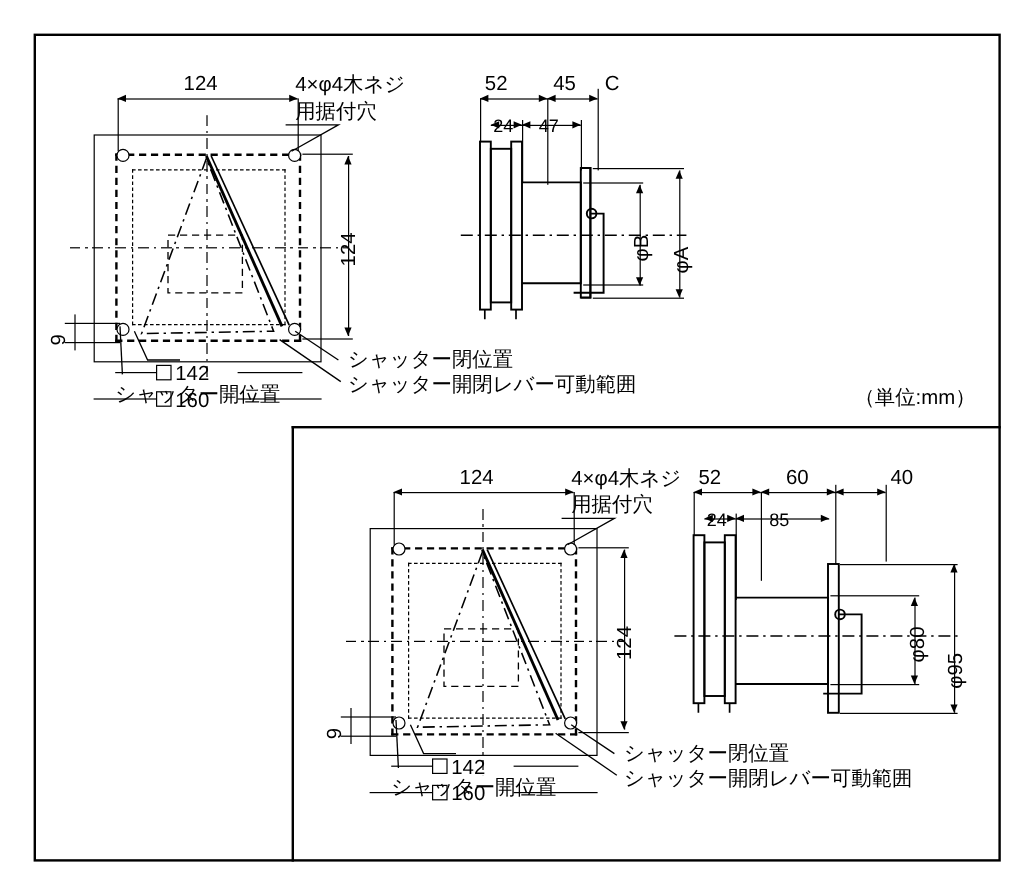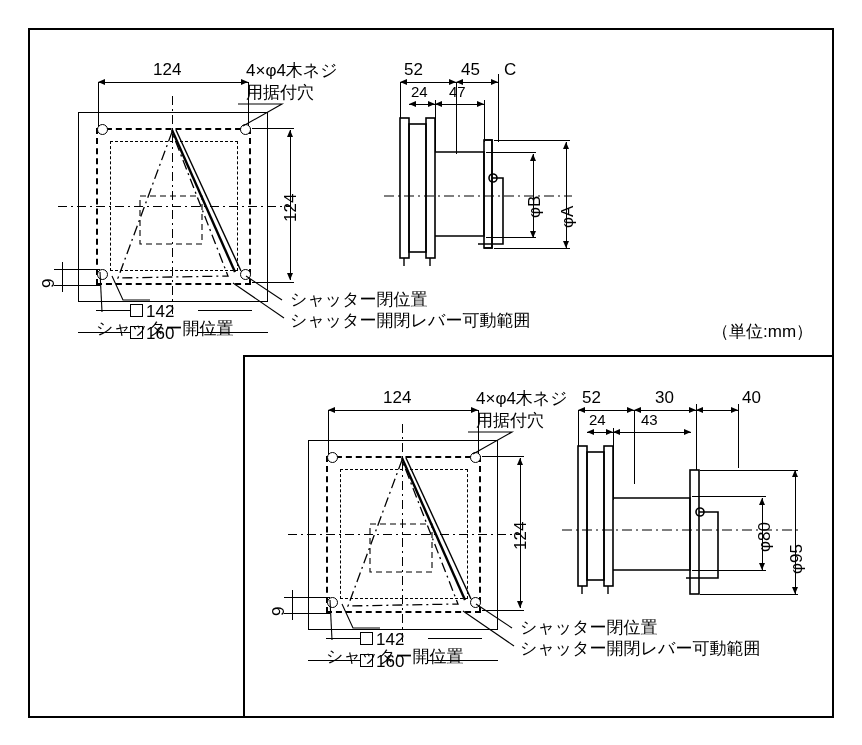--- a/index.html
+++ b/index.html
@@ -32,21 +32,21 @@
     border-top: 2px solid #000;
     border-left: 2px solid #000;
     box-sizing: border-box;
   }
   .lbl {
     position: absolute;
     font-size: 17px;
     line-height: 1;
     white-space: nowrap;
   }
-  .lbl.sm { font-size: 15px; }
+  .lbl.sm { font-size: 15px; margin-top: 14px; }
   .lbl.big { font-size: 21px; font-weight: bold; }
   .vtext {
     position: absolute;
     font-size: 17px;
     line-height: 1;
     white-space: nowrap;
     transform-origin: 0 0;
     transform: rotate(-90deg);
   }
   .sq {
@@ -349,39 +349,39 @@
   <div class="hl" style="left:578px; top:410px; width:56px;"></div>
   <div class="arrowL" style="left:578px; top:406.5px;"></div>
   <div class="arrowR" style="left:627px; top:406.5px;"></div>
   <div class="lbl" style="left:582px; top:389px;">52</div>
   <div class="vl thin" style="left:578px; top:410px; height:36px;"></div>
   <div class="vl thin" style="left:634px; top:410px; height:74px;"></div>
 
   <div class="hl" style="left:634px; top:410px; width:62px;"></div>
   <div class="arrowL" style="left:634px; top:406.5px;"></div>
   <div class="arrowR" style="left:689px; top:406.5px;"></div>
-  <div class="lbl" style="left:655px; top:389px;">30</div>
+  <div class="lbl" style="left:655px; top:389px;">60</div>
   <div class="vl thin" style="left:696px; top:404px; height:66px;"></div>
 
   <div class="hl" style="left:696px; top:410px; width:42px;"></div>
   <div class="arrowL" style="left:696px; top:406.5px;"></div>
   <div class="arrowR" style="left:731px; top:406.5px;"></div>
   <div class="lbl" style="left:742px; top:389px;">40</div>
   <div class="vl thin" style="left:738px; top:404px; height:64px;"></div>
 
   <div class="hl" style="left:587px; top:432px; width:26px;"></div>
   <div class="arrowL" style="left:587px; top:428.5px;"></div>
   <div class="arrowR" style="left:606px; top:428.5px;"></div>
   <div class="lbl sm" style="left:589px; top:412px;">24</div>
   <div class="vl thin" style="left:613px; top:428px; height:72px;"></div>
 
   <div class="hl" style="left:613px; top:432px; width:78px;"></div>
   <div class="arrowL" style="left:613px; top:428.5px;"></div>
   <div class="arrowR" style="left:684px; top:428.5px;"></div>
-  <div class="lbl sm" style="left:641px; top:412px;">43</div>
+  <div class="lbl sm" style="left:641px; top:412px;">85</div>
 
   <div class="vl" style="left:762px; top:498px; height:72px;"></div>
   <div class="arrowU" style="left:758.5px; top:498px;"></div>
   <div class="arrowD" style="left:758.5px; top:563px;"></div>
   <div class="vtext" style="left:756px; top:552px;">φ80</div>
   <div class="hl thin" style="left:692px; top:496px; width:74px;"></div>
   <div class="hl thin" style="left:692px; top:570px; width:74px;"></div>
 
   <div class="vl" style="left:795px; top:470px; height:124px;"></div>
   <div class="arrowU" style="left:791.5px; top:470px;"></div>

